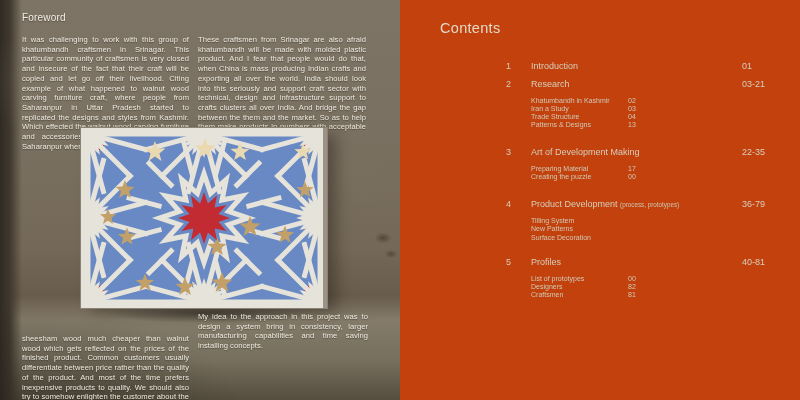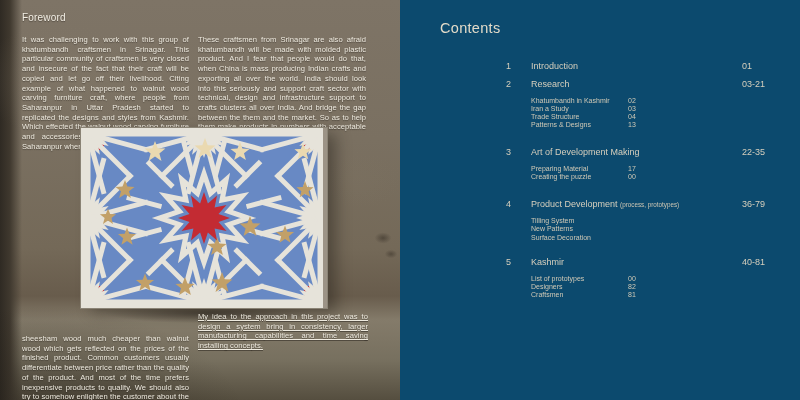--- a/index.html
+++ b/index.html
@@ -18,26 +18,26 @@
       linear-gradient(180deg, #7e7466 0%, #7a7061 35%, #746958 62%, #685c4c 74%, #847b6a 80%, #77705f 90%, #554e3f 100%);
   }
   .pl-title{position:absolute;left:22px;top:12px;margin:0;font-size:10px;font-weight:400;
     color:#f3efe5;letter-spacing:.2px;text-shadow:0 1px 1px rgba(20,15,10,.4);}
   .pl-text{position:absolute;margin:0;color:#efebe0;font-size:7.6px;line-height:9.7px;
     text-align:justify;letter-spacing:.04px;text-shadow:0 1px 1px rgba(20,15,10,.42);}
   .c1top{left:22px;top:35px;width:167px;}
   .c2top{left:198px;top:35px;width:168px;}
   .c1bot{left:22px;top:312px;width:167px;margin-top:22px;}
   .c2bot{left:198px;top:312px;width:170px;}
-  .c2bot p{margin:0;text-decoration:underline;}
+  .c2bot p{margin:0;}
   .panel{position:absolute;left:80px;top:127px;width:248px;height:182px;
     box-shadow:10px 5px 14px -2px rgba(35,30,24,.45);}
   .panel svg{display:block;width:100%;height:100%;}
   
-  .page-right{position:relative;width:400px;height:400px;flex:0 0 400px;background:#0c4a6e;
+  .page-right{position:relative;width:400px;height:400px;flex:0 0 400px;background:#c2410c;
     color:#d6cfbd;}
   .pr-title{position:absolute;left:40px;top:20px;margin:0;font-size:14.5px;font-weight:400;
     color:#e2dbc9;letter-spacing:.3px;}
   .toc{position:absolute;left:0;top:0;width:400px;height:400px;}
   .sec{position:absolute;left:106px;width:260px;height:11px;font-size:9px;}
   .sec .num{position:absolute;left:0;}
   .sec .ttl{position:absolute;left:25px;white-space:nowrap;text-align:right;}
   .sec .sfx{font-size:6.3px;color:#cdc6b3;}
   .sec .pg{position:absolute;left:236px;}
   .subrow{position:absolute;left:131px;width:200px;height:8px;font-size:7px;color:#d0c9b6;}
@@ -273,21 +273,21 @@
       </div>
       <div class="subrow" style="top:225px">
         <span class="lbl">New Patterns</span>
       </div>
       <div class="subrow" style="top:234px">
         <span class="lbl">Surface Decoration</span>
       </div>
 
       <div class="sec" style="top:257px">
         <span class="num">5</span>
-        <span class="ttl">Kashmir</span>
+        <span class="ttl">Profiles</span>
         <span class="pg">40-81</span>
       </div>
       <div class="subrow" style="top:275px">
         <span class="lbl">List of prototypes</span>
         <span class="spg">00</span>
       </div>
       <div class="subrow" style="top:283px">
         <span class="lbl">Designers</span>
         <span class="spg">82</span>
       </div>

